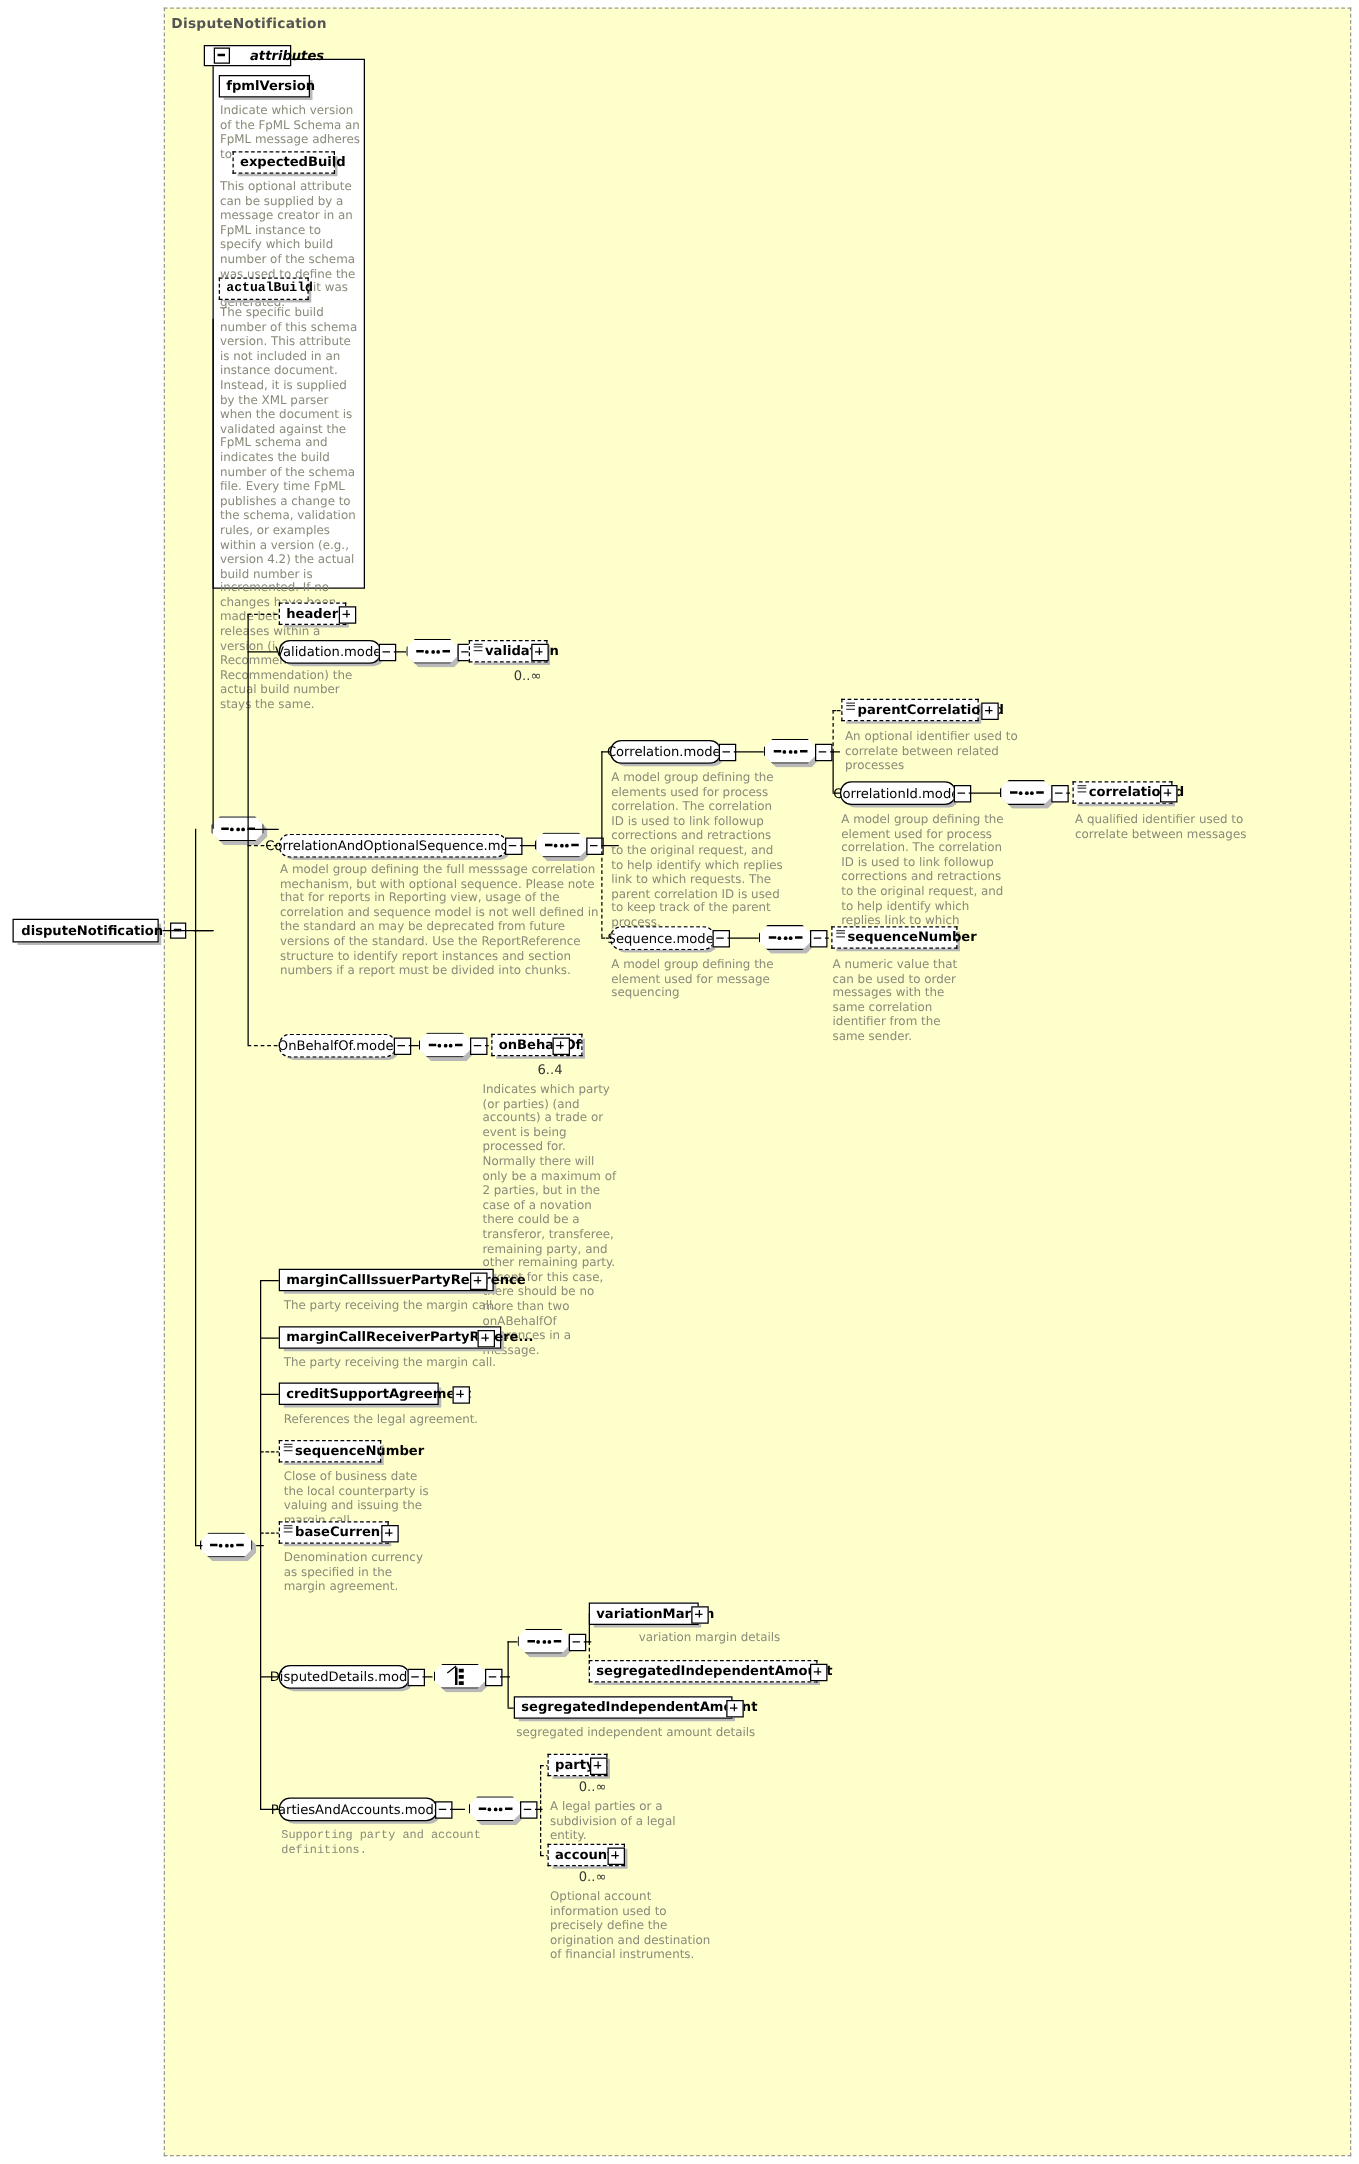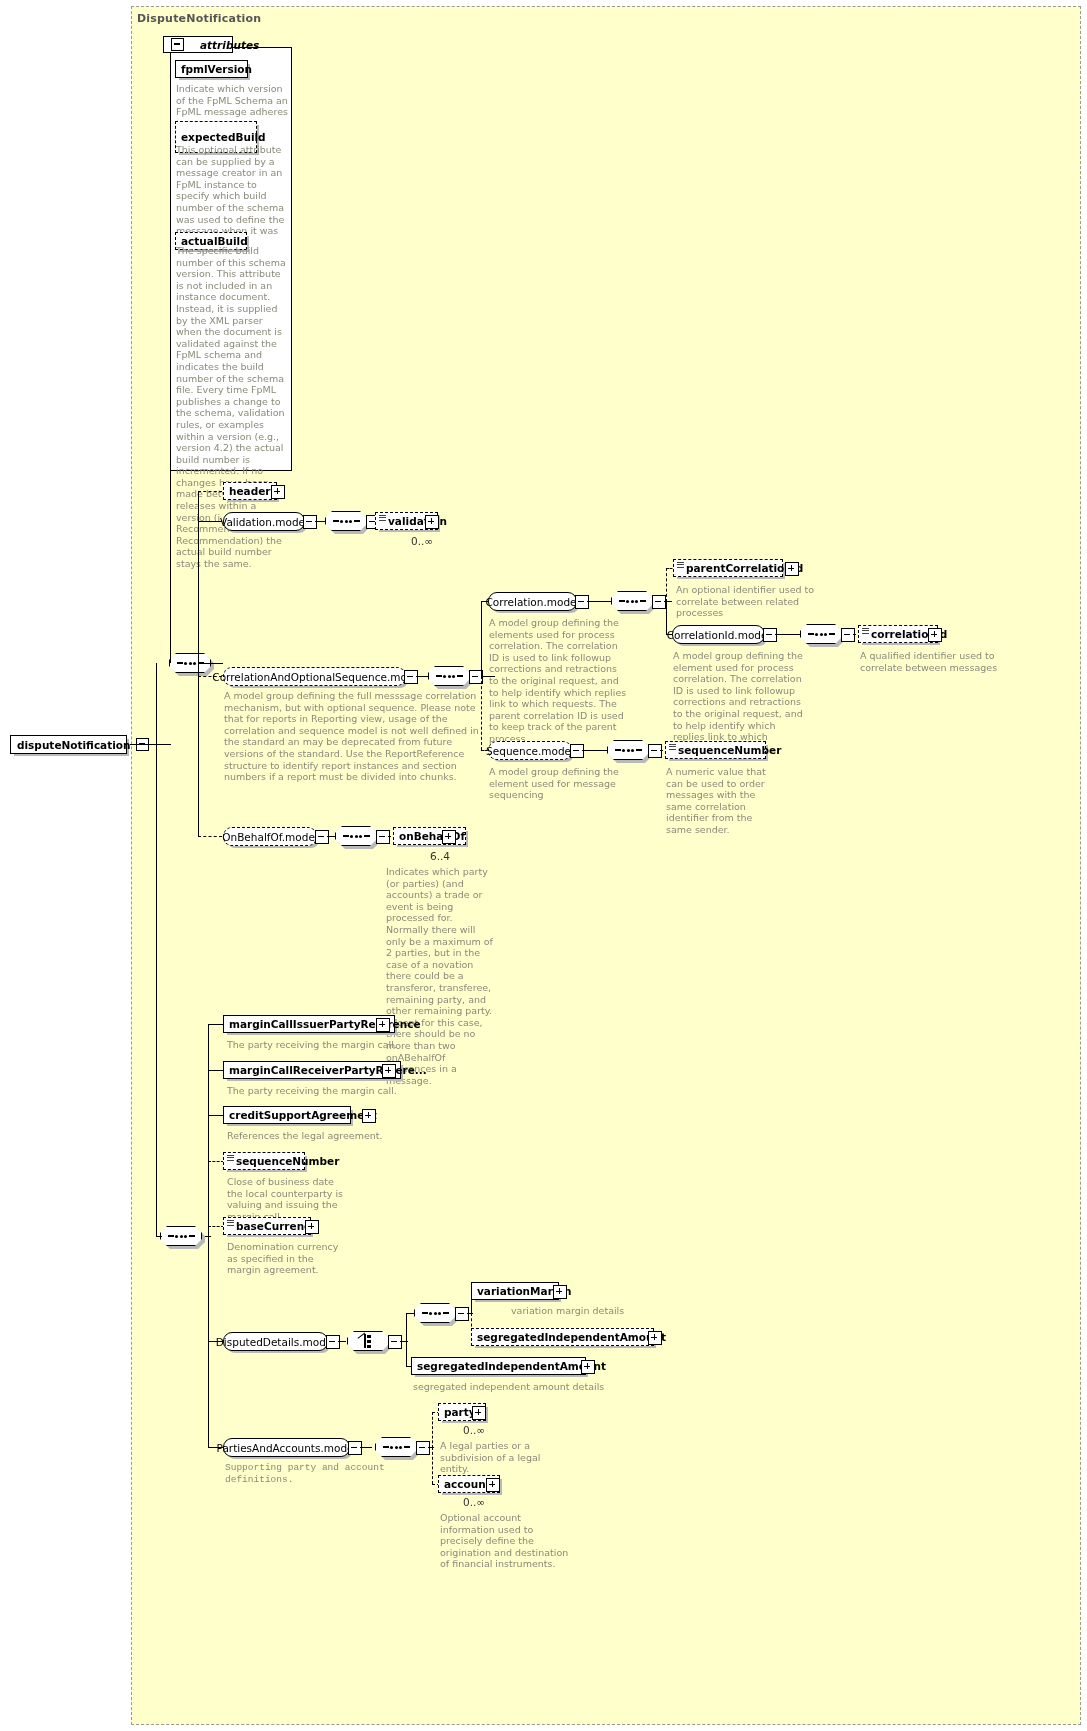--- a/index.html
+++ b/index.html
@@ -99,26 +99,26 @@
   <div class="attrtab" style="left:163px;top:36px;width:70px;height:17px;gap:16px;">
     <span class="exp"></span>
     <span>attributes</span>
   </div>
 
   <div class="node" style="left:175px;top:60px;width:73px;height:18px;">
     <span class="lbl">fpmlVersion</span>
   </div>
   <div class="note" style="left:176px;top:83px;width:115px;">Indicate which version of the FpML Schema an FpML message adheres to.</div>
 
-  <div class="node opt" style="left:175px;top:121px;width:82px;height:32px;">
+  <div class="node opt" style="left:186px;top:121px;width:82px;height:18px;">
     <span class="lbl">expectedBuild</span>
   </div>
   <div class="note" style="left:176px;top:144px;width:115px;">This optional attribute can be supplied by a message creator in an FpML instance to specify which build number of the schema was used to define the message when it was generated.</div>
 
-  <div class="node opt" style="left:175px;top:232px;width:72px;height:18px;">
+  <div class="node opt" style="left:175px;top:222px;width:72px;height:18px;font-family:Liberation Mono, monospace;">
     <span class="lbl">actualBuild</span>
   </div>
   <div class="note" style="left:176px;top:245px;width:112px;">The specific build number of this schema version. This attribute is not included in an instance document. Instead, it is supplied by the XML parser when the document is validated against the FpML schema and indicates the build number of the schema file. Every time FpML publishes a change to the schema, validation rules, or examples within a version (e.g., version 4.2) the actual build number is incremented. If no changes have been made between releases within a version (i.e. from Trial Recommendation to Recommendation) the actual build number stays the same.</div>
 
   <div class="octshadow" style="left:172px;top:656px;"></div>
   <div class="oct" style="left:169px;top:653px;">
     <span class="seqglyph">
         <b></b>
         <i></i>
         <i></i>

